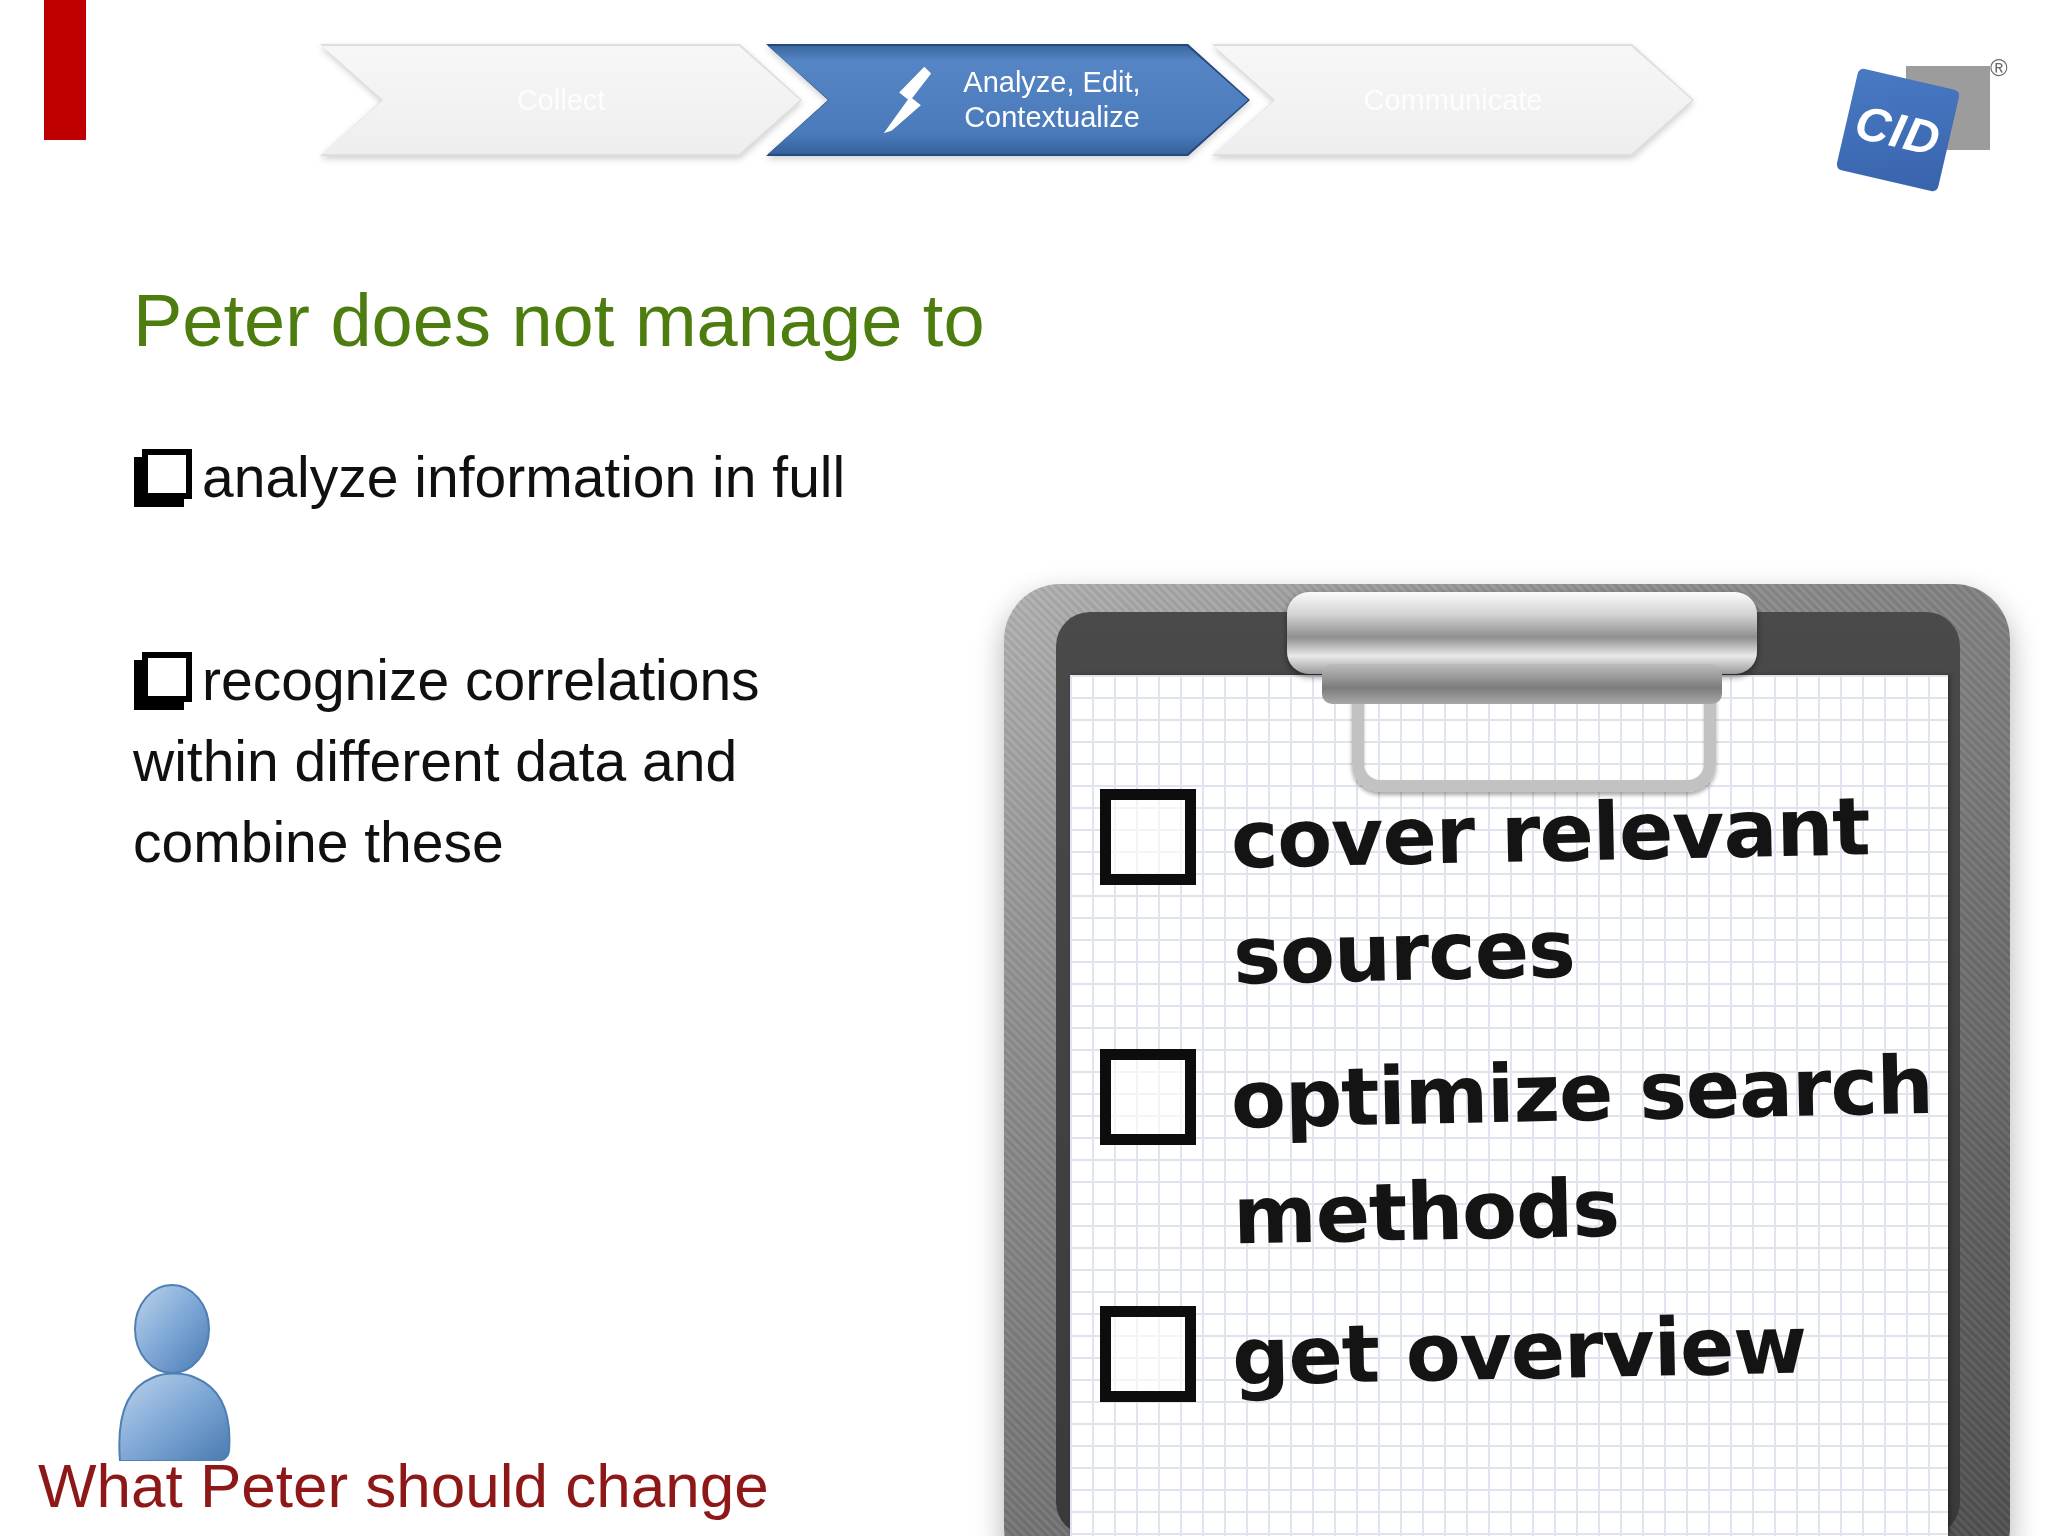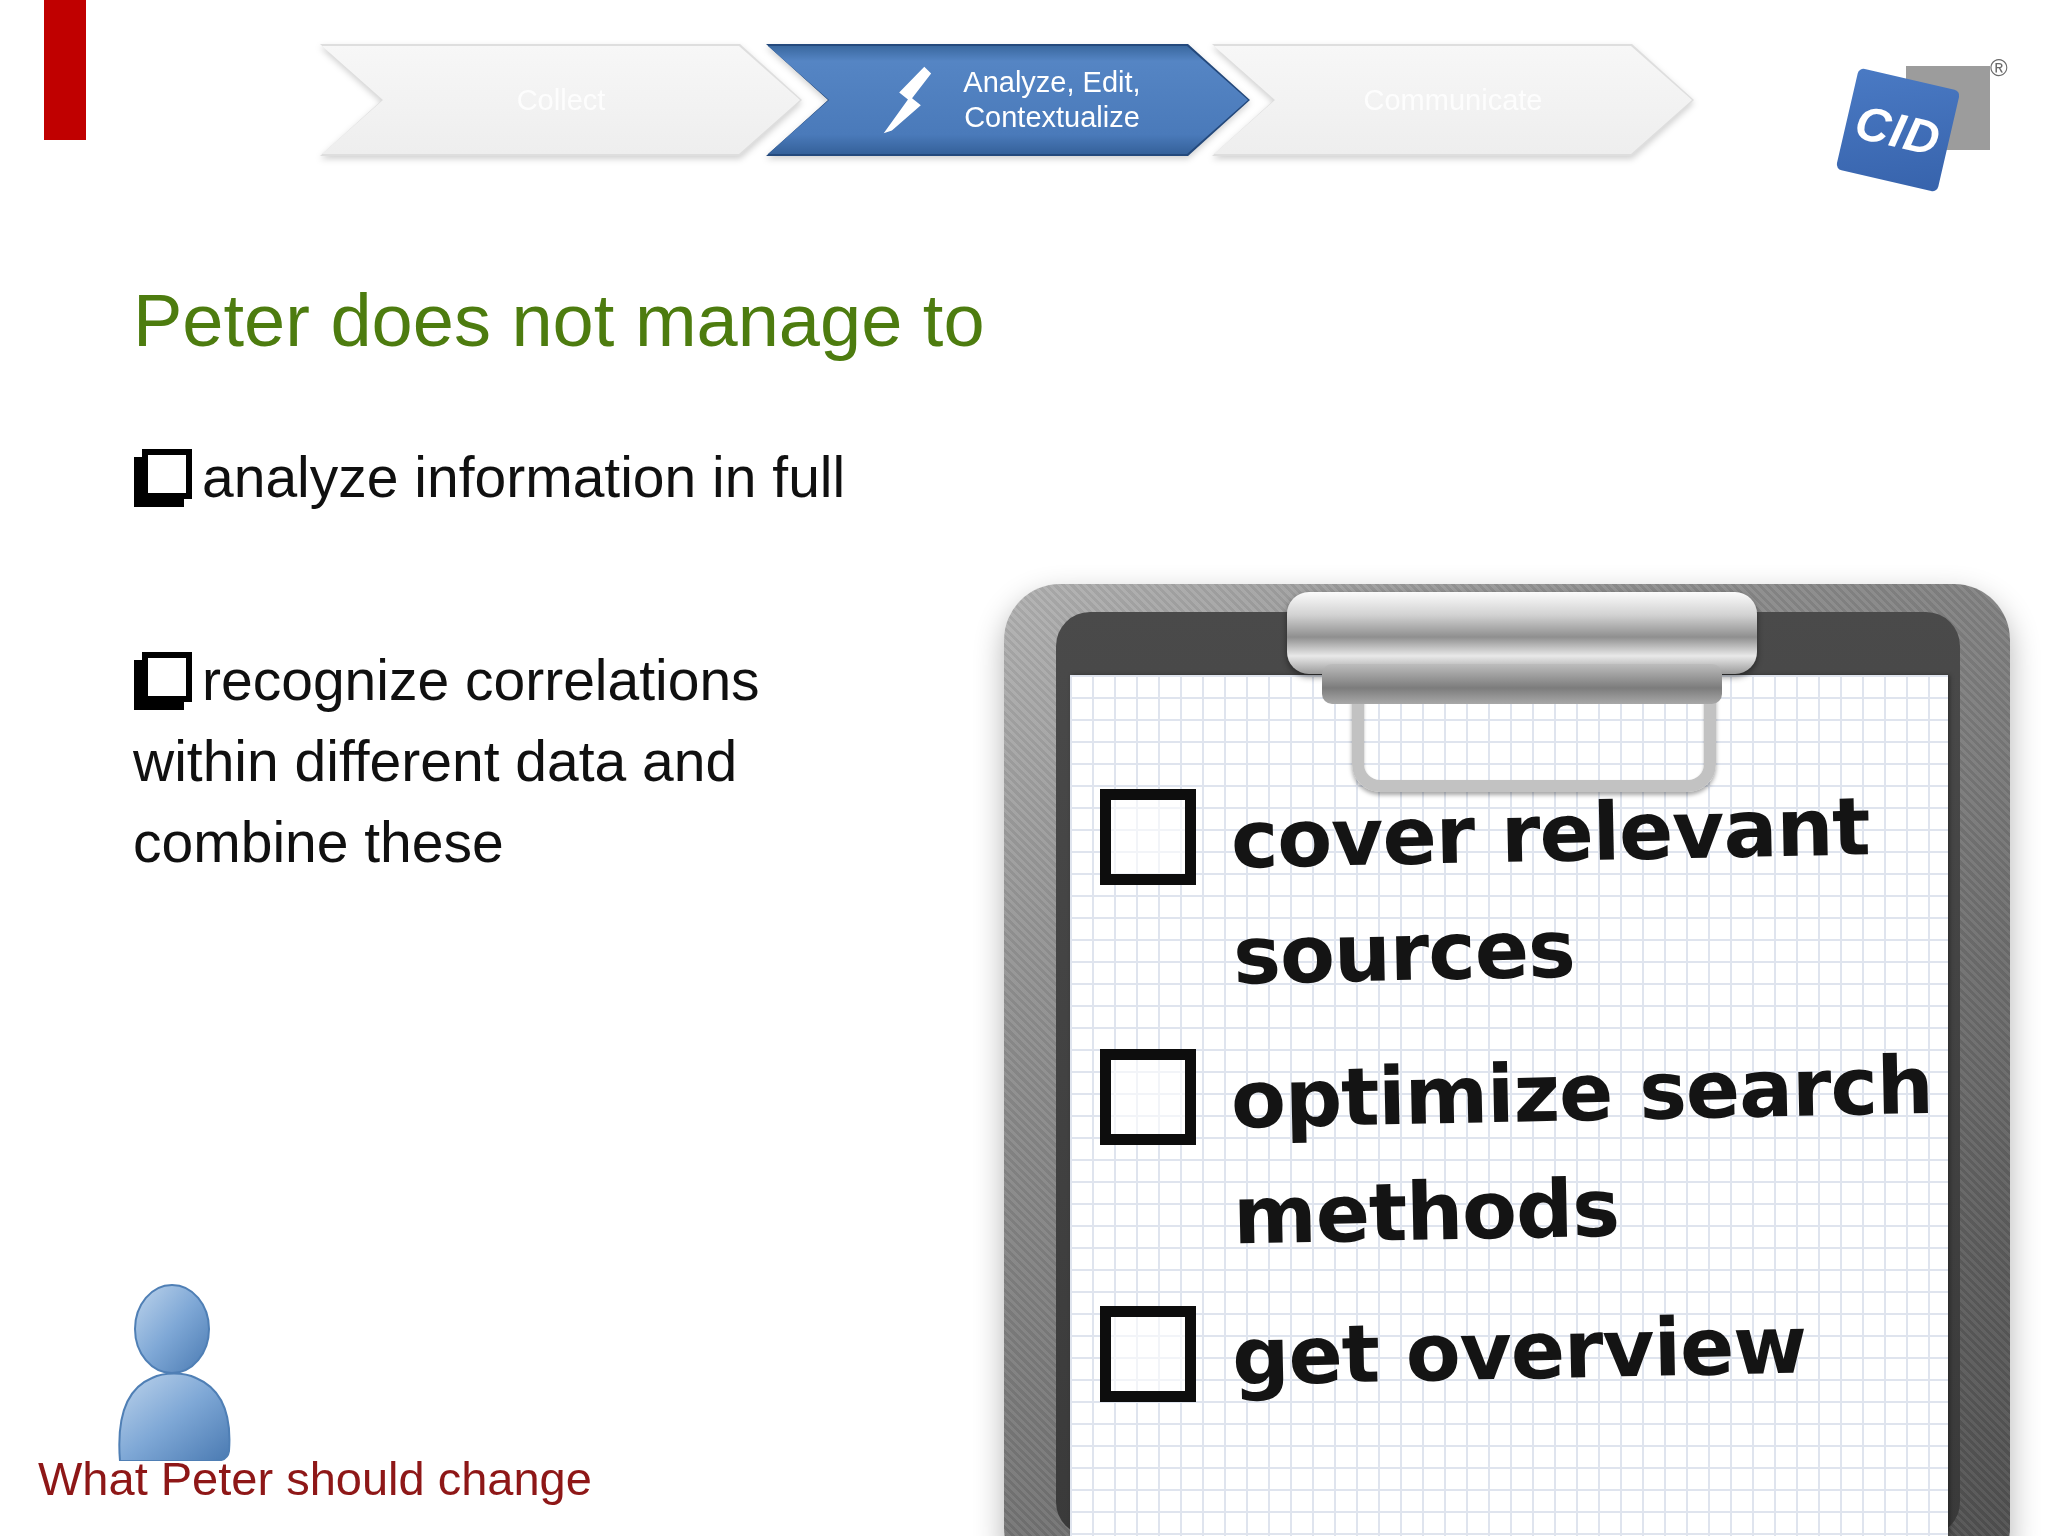--- a/index.html
+++ b/index.html
@@ -35,21 +35,21 @@
     display:flex;align-items:center;justify-content:center;}
   .logo-text{color:#ffffff;font-size:48px;font-weight:bold;font-style:italic;letter-spacing:1px;}
   .logo-reg{position:absolute;left:146px;top:2px;color:#6a6a6a;font-size:24px;}
   
   .title{position:absolute;left:133px;top:280px;font-size:74px;color:#4d7c0f;line-height:1.1;}
   .bullet{position:absolute;color:#101010;font-size:57px;line-height:1.42;}
   .b1{left:133px;top:437px;width:900px;}
   .b2{left:133px;top:640px;width:640px;}
   .sq{display:inline-block;width:38px;height:38px;border:6px solid #000;background:#fff;
       box-shadow:-8px 8px 0 0 #000;margin:0 10px 0 9px;vertical-align:-2px;}
-  .footer-heading{position:absolute;left:38px;top:1455px;font-size:47px;color:#8e1717;line-height:1.0;}
+  .footer-heading{position:absolute;left:38px;top:1455px;font-size:62px;color:#8e1717;line-height:1.0;}
   .persona{position:absolute;left:100px;top:1283px;width:150px;height:178px;}
   
   .leather{position:absolute;left:1004px;top:584px;width:1006px;height:1000px;border-radius:56px;
     background:
       repeating-linear-gradient(45deg,rgba(255,255,255,.05) 0 3px,rgba(0,0,0,.05) 3px 6px),
       linear-gradient(145deg,#b2b2b2 0%,#909090 25%,#787878 52%,#5d5d5d 80%,#4e4e4e 100%);
     box-shadow:0 12px 30px rgba(0,0,0,.30);}
   .board{position:absolute;left:1056px;top:612px;width:904px;height:924px;border-radius:34px;
     background:linear-gradient(180deg,#4a4a4a,#3a3a3a);}
   .paper{position:absolute;left:1070px;top:675px;width:878px;height:900px;background:#ffffff;

